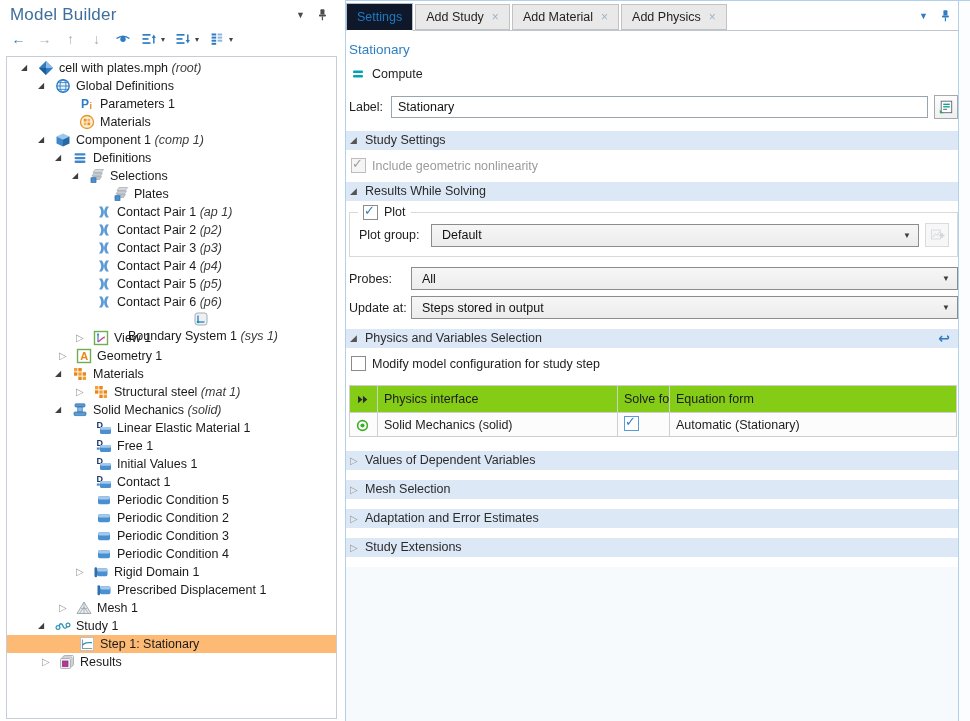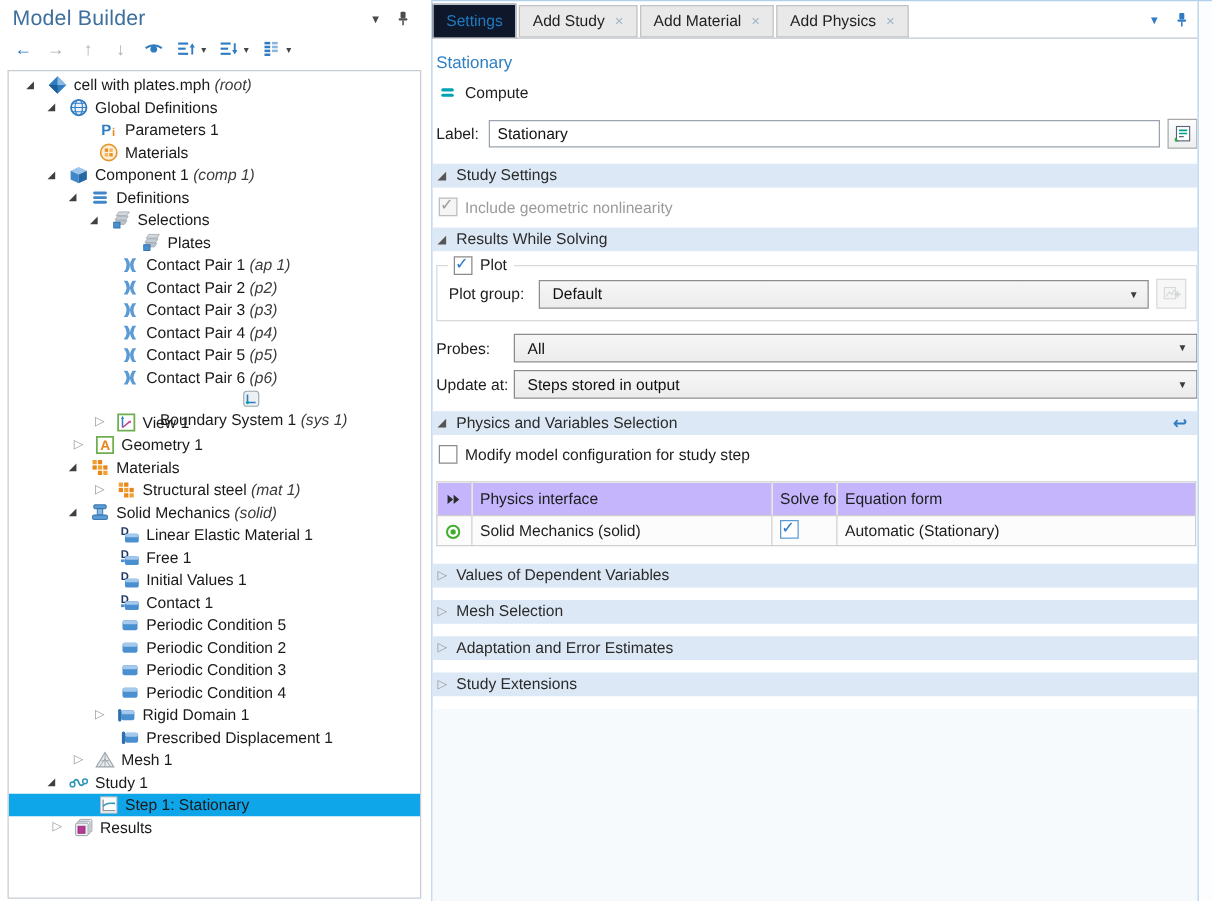--- a/index.html
+++ b/index.html
@@ -15,21 +15,21 @@
   .pin svg{display:block;width:14px;height:14px;}
   .mb-toolbar{display:flex;align-items:center;gap:9px;padding:4px 0 3px 10px;height:20px;}
   .tbi{display:inline-flex;align-items:center;justify-content:center;width:17px;height:17px;}
   .tbi svg{display:block;width:16px;height:16px;}
   .tbi .g{font-size:14px;line-height:16px;}
   .tbi.enabled .g{color:#2f7cc3;}
   .tbi.disabled .g{color:#b0b0b0;}
   .tb-caret{font-size:8px;color:#444;margin-left:-5px;}
   .tree-box{position:absolute;left:6px;right:0;top:56px;bottom:2px;border:1px solid #c7cdd4;background:#fff;overflow:hidden;padding-top:2px;}
   .trow{display:flex;align-items:center;height:18px;line-height:18px;white-space:nowrap;cursor:default;}
-  .trow.selected{background:#0ea5e9;}
+  .trow.selected{background:#fdba74;}
   .arr{flex:none;width:17px;text-align:left;}
   .arr.exp{font-size:8px;color:#3f3f3f;padding-left:2px;}
   .arr.col{font-size:10px;color:#9a9a9a;padding-left:6px;}
   .arr.leaf{width:26px;}
   .ticon{flex:none;width:16px;height:16px;margin-right:5px;}
   .ticon svg{display:block;width:16px;height:16px;}
   .tlabel{color:#1a1a1a;}
   .tlabel i{font-style:italic;color:#3c3c3c;}
 
   
@@ -79,21 +79,21 @@
   .field-row .flbl{flex:none;}
   .fr-in .flbl{width:72px;}
   .fr-out{margin-top:10px;align-items:center;}
   .fr-out .flbl{width:62px;}
   .combo{flex:1;height:21px;border:1px solid #8c8c8c;background:linear-gradient(#f6f6f6,#ececec);display:flex;align-items:center;min-width:0;}
   .combo .cval{flex:1;padding-left:10px;color:#111;overflow:hidden;white-space:nowrap;}
   .combo .ccaret{flex:none;font-size:8px;color:#3c3c3c;padding:0 7px;}
 
   table.phys{border-collapse:collapse;margin:5px 0 0 3px;width:calc(100% - 4px);table-layout:fixed;flex:none;border:1px solid #bdbdbd;}
   table.phys th,table.phys td{border:1px solid #cfcfcf;padding:2px 6px;text-align:left;font-weight:400;overflow:hidden;white-space:nowrap;}
-  table.phys th{background:#c4b5fd;height:22px;color:#1d1d1d;}
+  table.phys th{background:#84cc16;height:22px;color:#1d1d1d;}
   table.phys td{background:#fcfcfc;height:19px;}
   .col-ic{width:28px;}
   .col-pi{width:240px;}
   .col-sf{width:52px;}
   th.cic,td.cic{text-align:center;padding:2px 2px;}
   td.csf{text-align:center;}
   .cell-ic svg{display:inline-block;width:13px;height:13px;vertical-align:middle;}
   .cb.blue{border-color:#5b9bd5;}
   .tbl-gap{height:14px;flex:none;}
 

